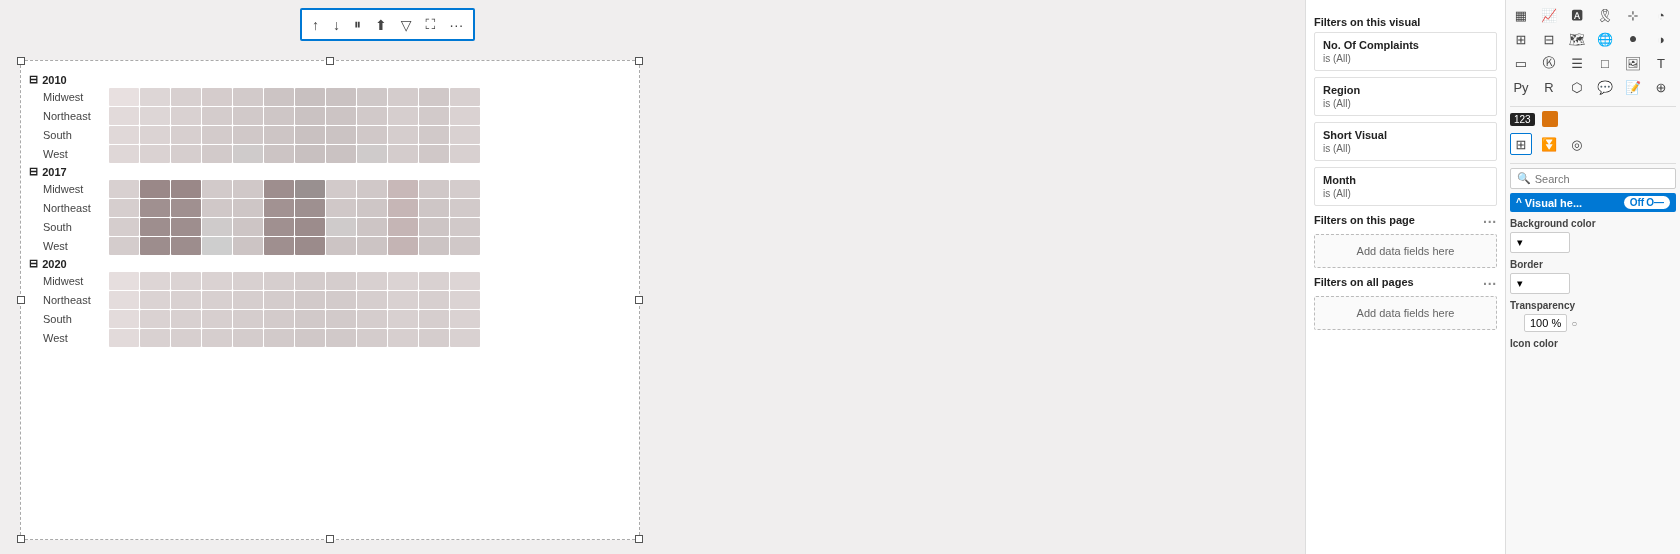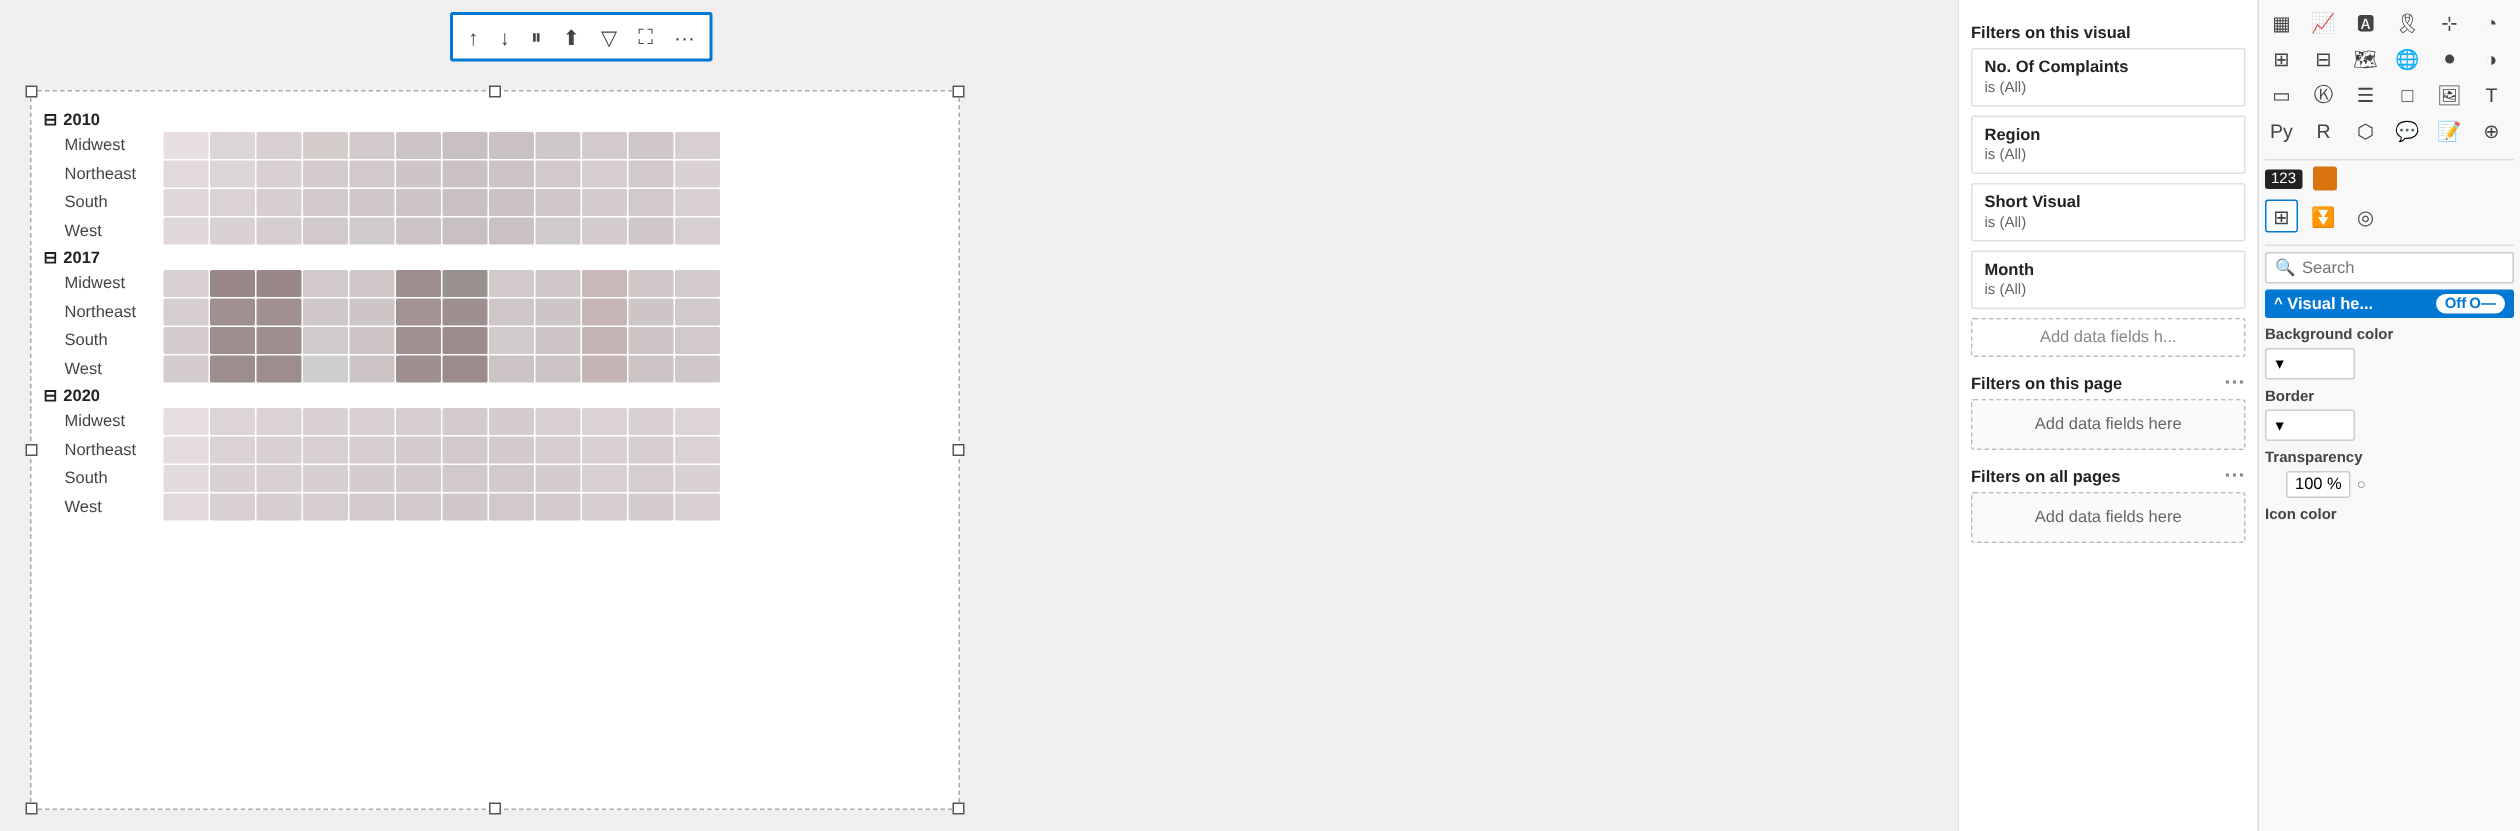--- a/index.html
+++ b/index.html
@@ -132,21 +132,21 @@
       color: #222;
     }
     .filter-value {
       font-size: 10px;
       color: #666;
       margin-top: 2px;
     }
     .filters-section-header {
       display: flex;
       justify-content: space-between;
-      align-items: flex-end;
+      align-items: flex-start;
       font-size: 11px;
       font-weight: 600;
       color: #222;
       margin: 8px 0 4px 0;
     }
     .filters-dots {
       color: #888;
       font-size: 14px;
     }
     .add-data-fields-btn {
@@ -517,21 +517,20 @@
       <div class="filter-section">
     <div class="filter-title">Short Visual</div>
     <div class="filter-value">is (All)</div>
   </div>
       <div class="filter-section">
     <div class="filter-title">Month</div>
     <div class="filter-value">is (All)</div>
   </div>
     </div>
 
-  <div style="margin-bottom:4px; cursor:pointer; font-size:11px; color:#888; border:1px dashed #bbb; padding:6px 8px; border-radius:2px; text-align:center;">Add data fields h...</div>
 
   <div class="filters-section-header">
     <span>Filters on this page</span>
     <span class="filters-dots">···</span>
   </div>
   <div class="add-data-fields-btn">Add data fields here</div>
 
   <div class="filters-section-header">
     <span>Filters on all pages</span>
     <span class="filters-dots">···</span>

